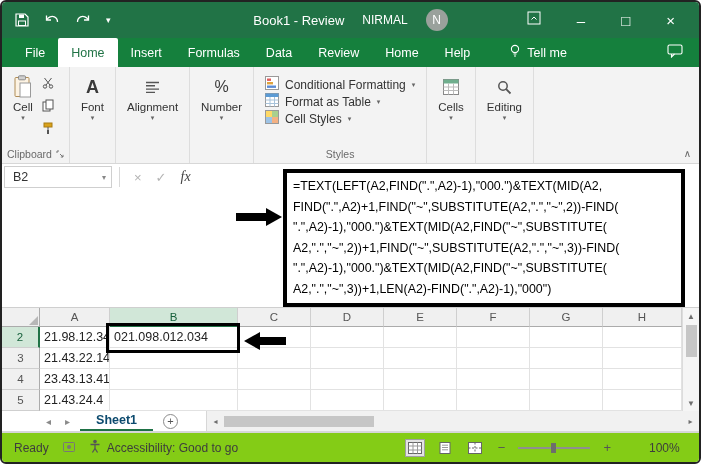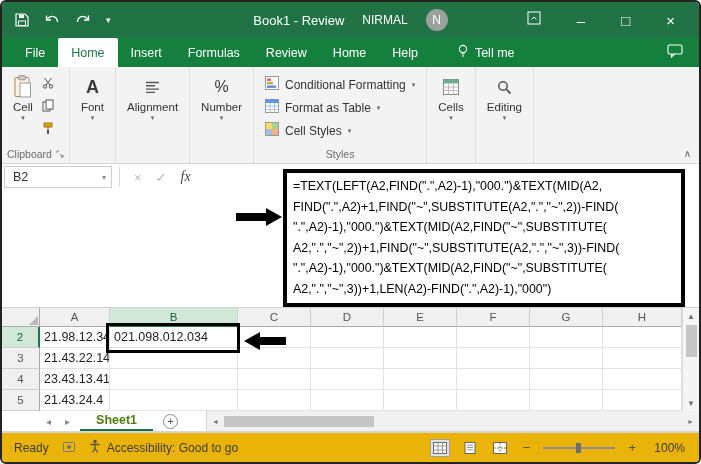--- a/index.html
+++ b/index.html
@@ -30,21 +30,21 @@
   .ribbon{height:97px;background:#f3f3f3;border-bottom:1px solid #d7d7d7;display:flex;position:relative;}
   .rgroup{display:flex;flex-direction:column;border-right:1px solid #ddd;padding:3px 5px 0;position:relative;}
   .rgroup-label{margin-top:auto;font-size:10.5px;color:#6a6a6a;text-align:center;padding-bottom:3px;display:flex;align-items:center;justify-content:center;gap:4px;}
   .bigbtn{display:flex;flex-direction:column;align-items:center;padding:3px 6px 0;font-size:11.5px;color:#333;}
   .bigbtn .bicon{height:28px;display:flex;align-items:center;justify-content:center;}
   .chev{font-size:7px;color:#666;line-height:1.4;}
   .clip-body{display:flex;}
   .smallcol{display:flex;flex-direction:column;gap:5px;padding:5px 3px 0;}
   .font-a{font-size:18px;font-weight:bold;color:#3a3a3a;line-height:1;}
   .pct{font-size:16px;color:#3a3a3a;line-height:1;}
-  .styles-body{display:flex;flex-direction:column;gap:6px;padding:6px 6px 0;}
+  .styles-body{display:flex;flex-direction:column;gap:0;padding:6px 6px 0;}
   .style-item{display:flex;align-items:center;gap:6px;font-size:12px;color:#333;white-space:nowrap;}
   .ribbon-collapse{position:absolute;right:8px;bottom:4px;font-size:10px;color:#666;}
 
   
   .formula-row{height:144px;background:#fff;border-bottom:1px solid #cfcfcf;position:relative;}
   .fbar-top{display:flex;align-items:center;height:26px;}
   .name-box{width:108px;height:22px;margin-left:2px;border:1px solid #cfcfcf;display:flex;align-items:center;font-size:12.5px;color:#333;padding-left:8px;background:#fff;}
   .name-box .nb-caret{margin-left:auto;padding-right:5px;font-size:8px;color:#888;}
   .fbar-sep{width:1px;height:20px;background:#d9d9d9;margin:0 7px;}
   .fbtn{font-size:13px;color:#b3b3b3;padding:0 7px;}
@@ -79,39 +79,39 @@
   .w-a{width:70px;}.w-b{width:128px;}.w-c{width:73px;}.w-h{flex:1;}
   .b2-annot{position:absolute;left:104px;top:15px;width:134px;height:30px;border:3px solid #000;z-index:5;pointer-events:none;}
   .vscroll{width:17px;background:#f5f5f5;border-left:1px solid #dcdcdc;display:flex;flex-direction:column;align-items:center;}
   .vs-arrow{height:16px;display:flex;align-items:center;justify-content:center;font-size:8px;color:#6e6e6e;width:100%;}
   .vs-thumb{width:11px;height:32px;background:#c6c6c6;margin:1px 0;}
   .vs-space{flex:1;}
 
   
   .sheetbar{height:21px;display:flex;align-items:stretch;background:#fff;border-bottom:1px solid #d7d7d7;}
   .sheet-nav{display:flex;align-items:center;gap:14px;padding:0 10px 0 44px;color:#8a8a8a;font-size:10px;}
-  .sheet-tab{display:flex;align-items:center;padding:0 16px;font-size:12.5px;font-weight:bold;color:#4d7c0f;border-bottom:2px solid #1e7145;background:#fff;}
+  .sheet-tab{display:flex;align-items:center;padding:0 16px;font-size:12.5px;font-weight:bold;color:#0c4a6e;border-bottom:2px solid #1e7145;background:#fff;}
   .add-sheet{display:flex;align-items:center;padding:0 10px;}
   .add-circle{width:15px;height:15px;border-radius:50%;border:1px solid #8b8b8b;color:#555;font-size:11px;display:flex;align-items:center;justify-content:center;line-height:1;}
   .hscroll{flex:1;margin-left:18px;background:#f1f1f1;border-left:1px solid #d7d7d7;display:flex;align-items:center;}
   .hs-arrow{width:17px;display:flex;align-items:center;justify-content:center;font-size:8px;color:#6e6e6e;}
   .hs-thumb{width:150px;height:11px;background:#c6c6c6;}
   .hs-space{flex:1;}
 
   
-  .statusbar{height:30px;background:#eab308;border-top:1px solid #d6d6d6;display:flex;align-items:center;font-size:12px;color:#3d3d3d;}
+  .statusbar{height:30px;background:#84cc16;border-top:1px solid #d6d6d6;display:flex;align-items:center;font-size:12px;color:#3d3d3d;}
   .sb-left{display:flex;align-items:center;gap:14px;padding-left:12px;}
   .sb-right{margin-left:auto;display:flex;align-items:center;gap:10px;padding-right:14px;}
   .sb-acc{display:flex;align-items:center;gap:6px;}
   .viewbtn{display:flex;align-items:center;justify-content:center;padding:2px;border:1px solid transparent;}
   .viewbtn.active{border-color:#a0a0a0;background:#e3e3e3;}
   .zbtn{font-size:13px;color:#555;padding:0 3px;}
   .ztrack{width:72px;height:2px;background:#8f8f8f;position:relative;}
   .zthumb{position:absolute;left:33px;top:-4px;width:5px;height:10px;background:#6d6d6d;}
-  .zpct{width:36px;text-align:right;}
+  .zpct{width:36px;margin-left:25px;}
 </style>
 </head>
 <body>
 
 <div class="window">
 
   <div class="titlebar">
     <div class="qat">
       <span class="qicon">
         <svg width="14" height="14" viewBox="0 0 14 14">
@@ -150,20 +150,21 @@
       <span class="winbtn">□</span>
       <span class="winbtn">×</span>
     </div>
   </div>
 
   <div class="tabrow">
     <div class="tab">File</div>
     <div class="tab active">Home</div>
     <div class="tab">Insert</div>
     <div class="tab">Formulas</div>
+    <div class="tab">Data</div>
     <div class="tab">Review</div>
     <div class="tab">Home</div>
     <div class="tab">Help</div>
     <div class="tellme">
       <span>
         <svg width="12" height="14" viewBox="0 0 12 14">
             <circle cx="6" cy="5" r="3.6" fill="none" stroke="#fff" stroke-width="1.1"></circle>
             <path d="M4.5 10h3M5 12h2" stroke="#fff" stroke-width="1.1"></path>
           </svg>
       </span>

